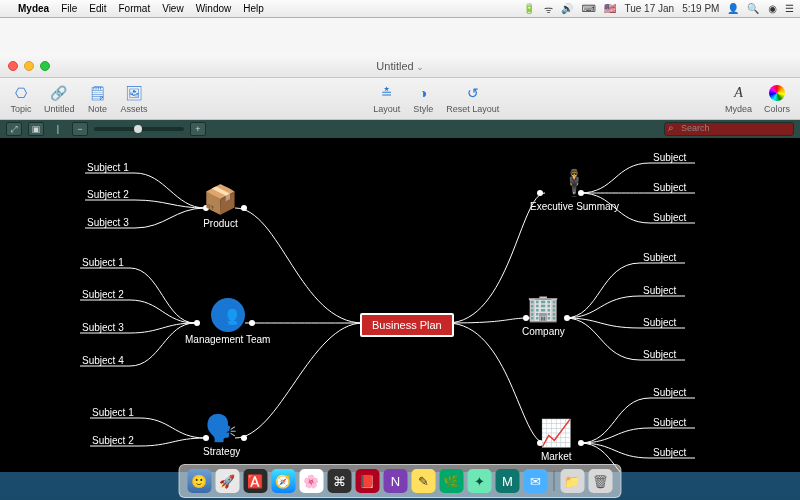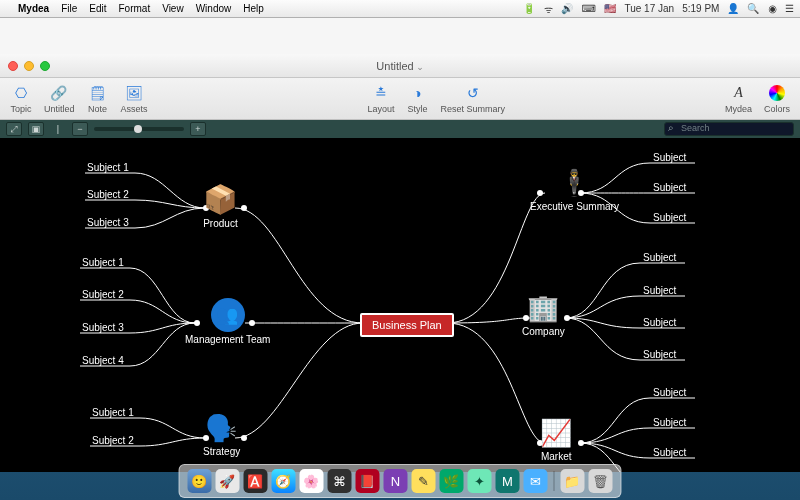--- a/index.html
+++ b/index.html
@@ -30,21 +30,21 @@
   .toolbar .spacer { flex:1; }
   .font-swatch { font-family:serif; font-style:italic; font-size:18px; color:#333; }
   .color-swatch { width:16px; height:16px; border-radius:50%; background:conic-gradient(red,orange,yellow,green,cyan,blue,magenta,red); }
   .blue { color:#2a7ad9; }
   
   .zoomstrip { height:18px; background:#2c4a46; display:flex; align-items:center; padding:0 6px; gap:6px; }
   .zbtn { width:16px; height:14px; background:#3c5a56; border:1px solid #1a302c; color:#cfd8d6; font-size:9px; display:flex; align-items:center; justify-content:center; border-radius:2px; cursor:pointer; }
   .zslider { width:90px; height:4px; background:#1a302c; border-radius:2px; position:relative; }
   .zslider::after { content:""; position:absolute; width:8px; height:8px; background:#ddd; border-radius:50%; top:-2px; left:40px; }
   .zoomstrip .spacer { flex:1; }
-  .search { width:130px; height:14px; background:#0f172a; border:1px solid #1a302c; border-radius:3px; color:#9aa; font-size:9px; padding:0 4px 0 16px; position:relative; }
+  .search { width:130px; height:14px; background:#7f1d1d; border:1px solid #1a302c; border-radius:3px; color:#9aa; font-size:9px; padding:0 4px 0 16px; position:relative; }
   .search::before { content:"⌕"; position:absolute; left:3px; top:-1px; color:#9aa; font-size:10px; }
   
   .canvas { flex:1; background:#000; position:relative; overflow:hidden; color:#fff; font-size:10px; }
   .canvas svg.wires { position:absolute; inset:0; width:100%; height:100%; }
   .node { position:absolute; display:flex; flex-direction:column; align-items:center; gap:2px; }
   .node .label { font-size:10px; white-space:nowrap; }
   .iconbox { display:flex; align-items:center; justify-content:center; }
   .center-node { position:absolute; left:360px; top:175px; background:#c62828; border:2px solid #fff; padding:4px 10px; font-size:11px; border-radius:2px;text-align:center; }
   .leaf { position:absolute; font-size:10px; white-space:nowrap; }
   
@@ -115,21 +115,21 @@
       <div class="tb-btn">
         <span class="glyph blue">≛</span>
         <span>Layout</span>
       </div>
       <div class="tb-btn">
         <span class="glyph blue">◑</span>
         <span>Style</span>
       </div>
       <div class="tb-btn">
         <span class="glyph blue">↺</span>
-        <span>Reset Summary</span>
+        <span>Reset Layout</span>
       </div>
     </div>
     <div class="spacer"></div>
     <div class="tb-group">
       <div class="tb-btn">
         <span class="glyph font-swatch">A</span>
         <span>Mydea</span>
       </div>
       <div class="tb-btn">
         <span class="glyph">

